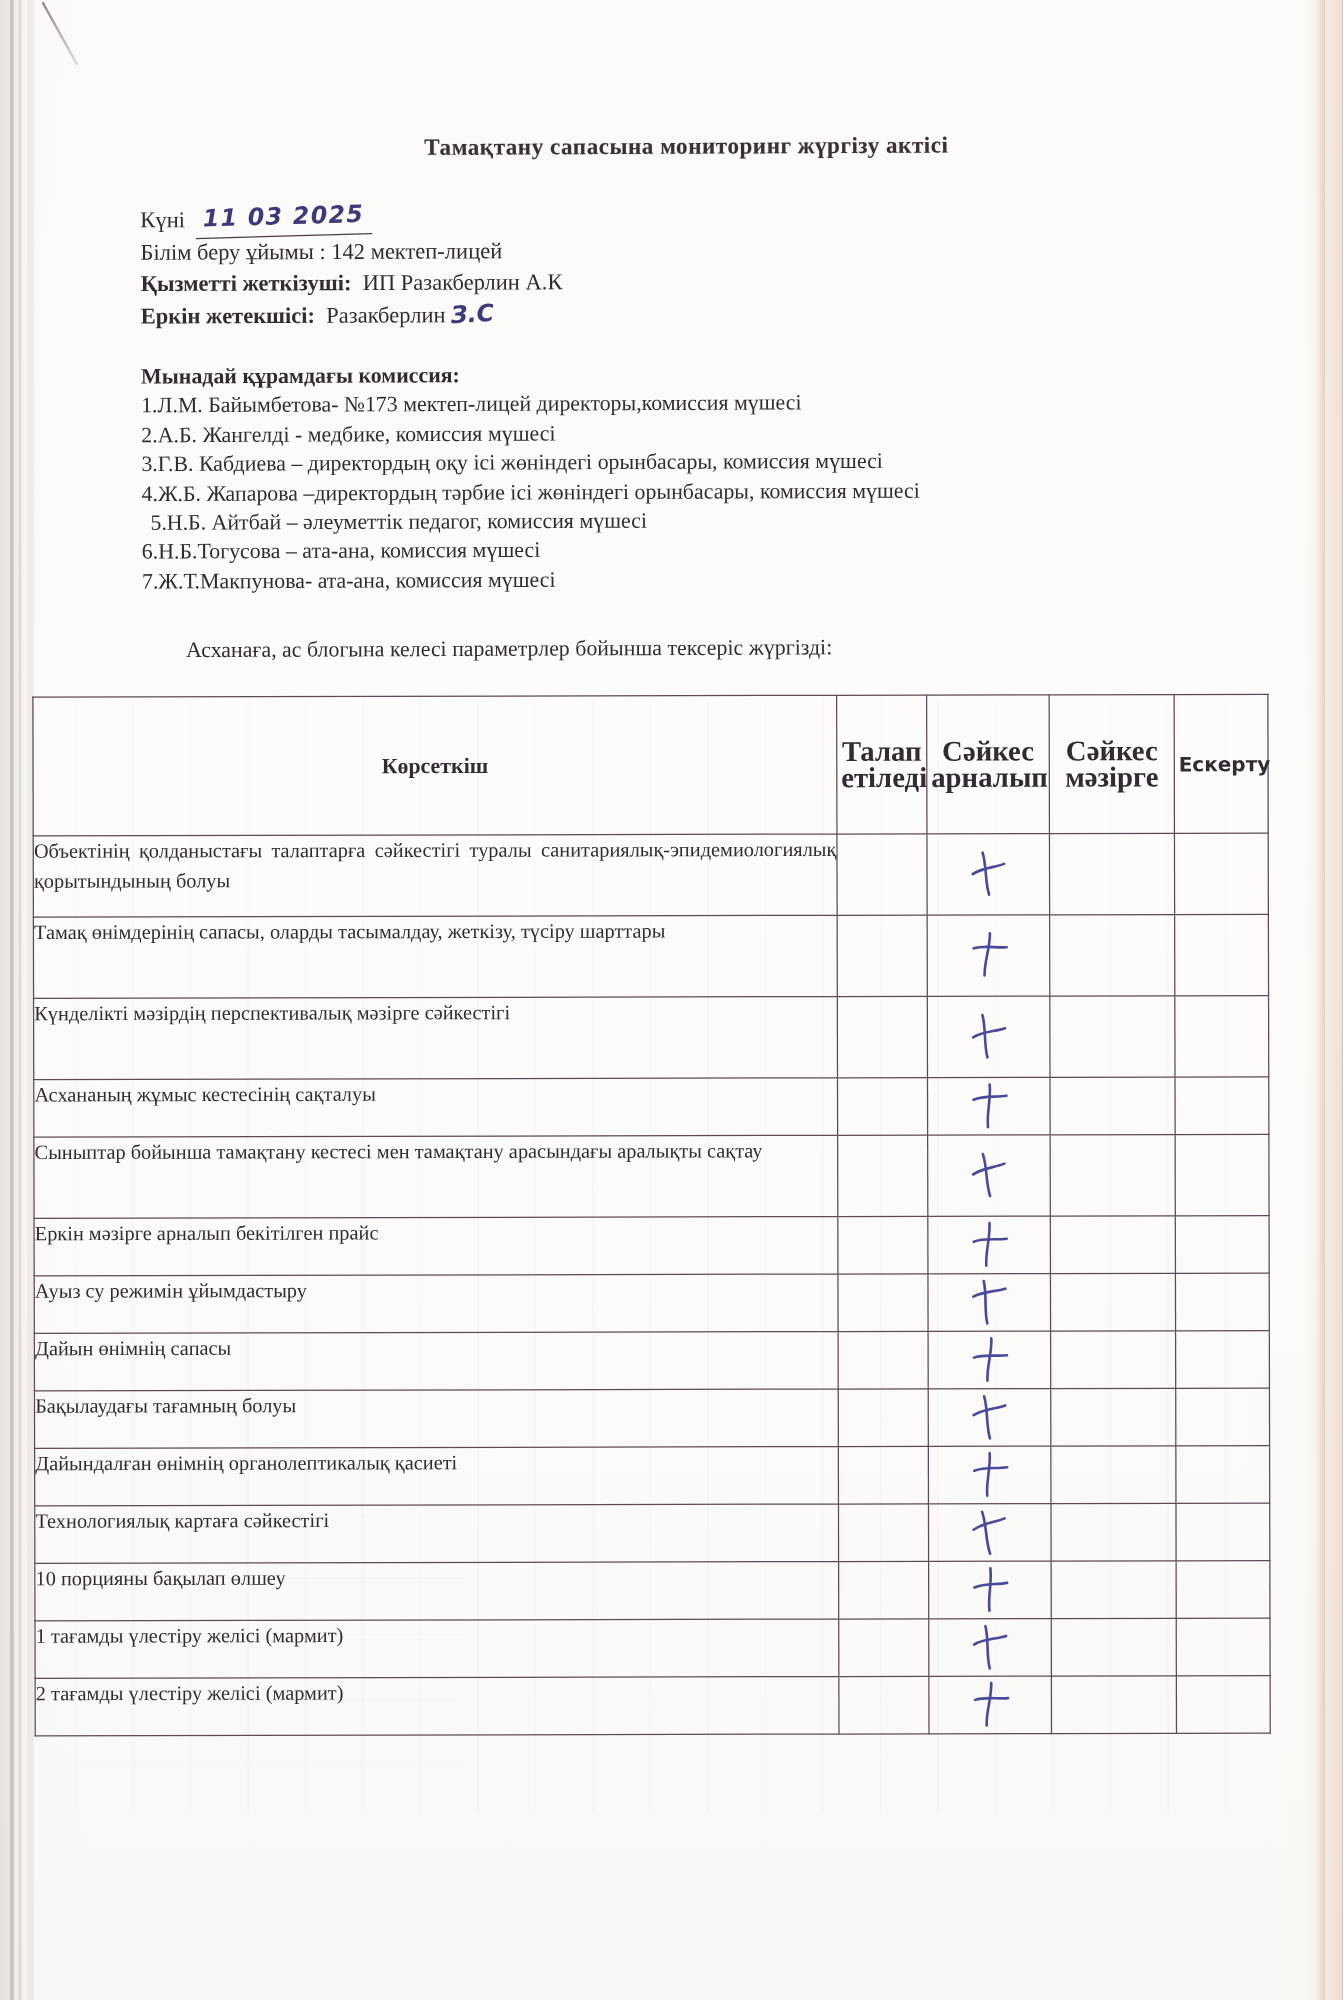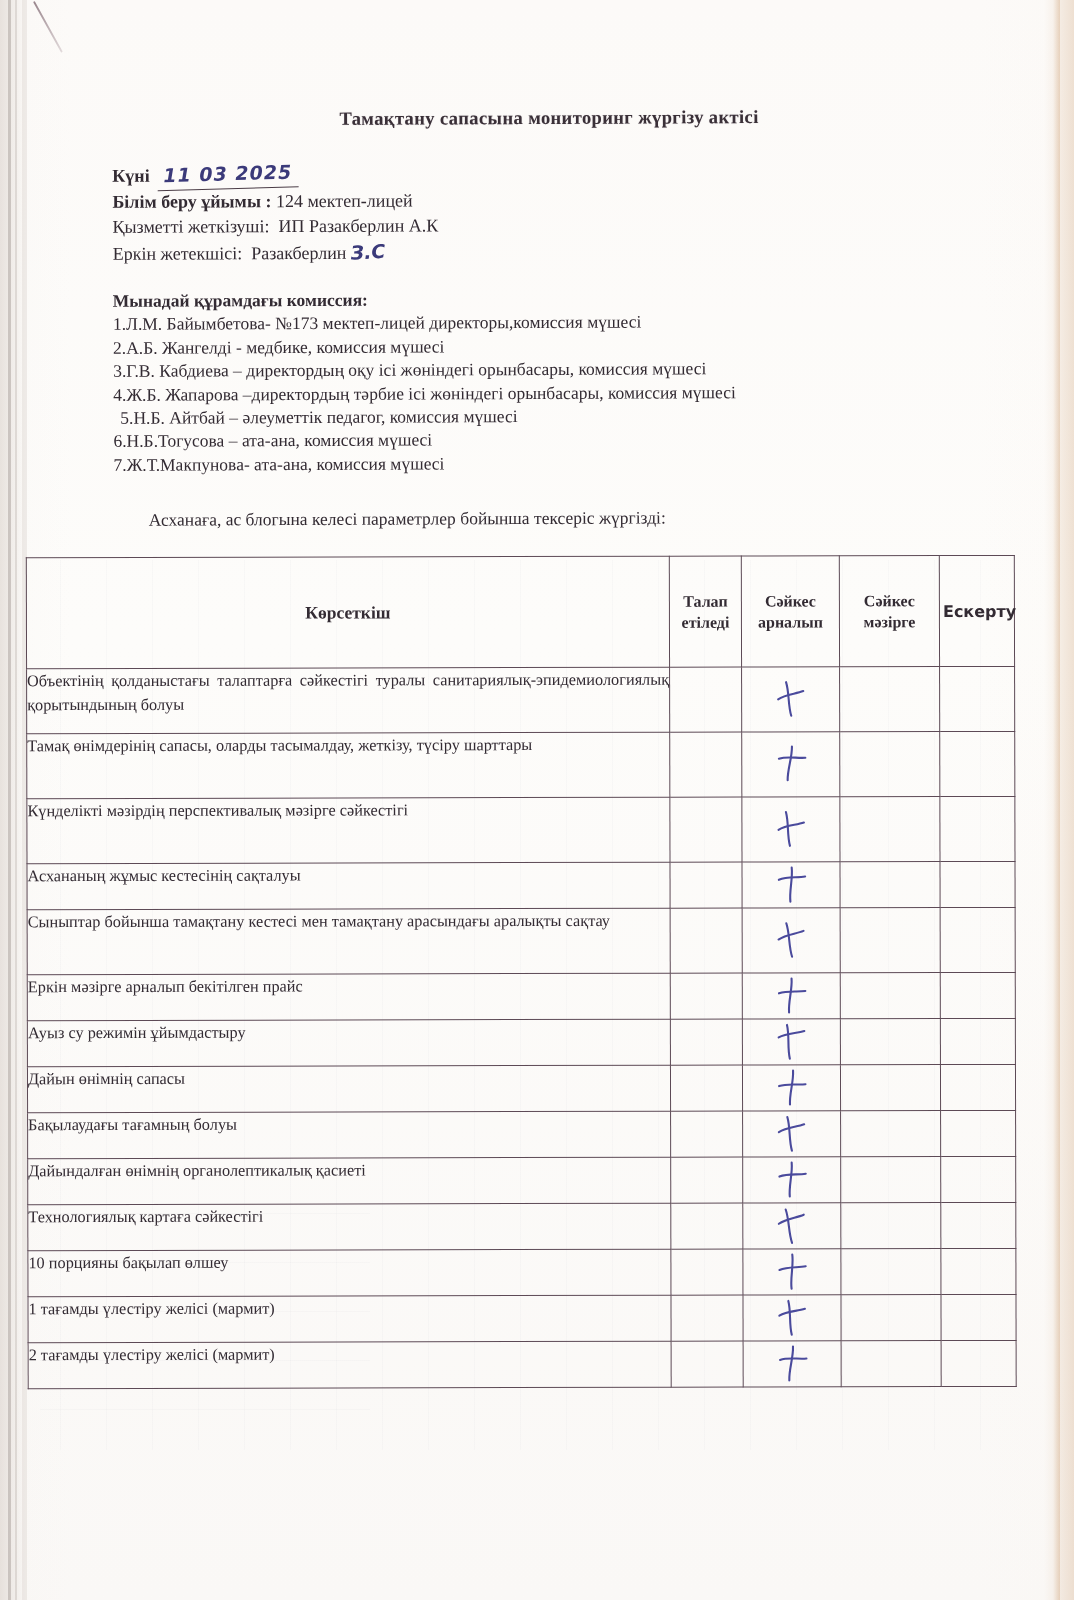--- a/index.html
+++ b/index.html
@@ -63,22 +63,22 @@
     color:#3a3038;
     text-shadow:0 0 1px rgba(90,70,85,.30);
     padding-left:30px;
   }
 
   .meta{
     position:absolute;left:115px;top:160px;width:840px;
     font-size:18px;line-height:25.5px;color:#332b33;
   }
   .meta .row{white-space:nowrap;}
-  .meta .lbl{font-weight:normal;margin-top:44px;}
-  .meta .lbl-thin{font-weight:bold;}
+  .meta .lbl{font-weight:bold;margin-top:44px;}
+  .meta .lbl-thin{font-weight:normal;}
   .date-row{display:flex;align-items:flex-end;gap:8px;}
   .date-value{
     display:inline-block;min-width:120px;
     border-bottom:1.6px solid #4a3c46;
     font-family:"DejaVu Sans", sans-serif;
     font-style:italic;font-weight:bold;
     font-size:19px;letter-spacing:1px;
     color:#3b3a7a;
     padding:0 6px 1px 6px;
     transform:rotate(-1.4deg);
@@ -112,21 +112,21 @@
     padding:0;
     vertical-align:top;
   }
   table.monitor thead th{
     text-align:center;vertical-align:middle;
     font-weight:bold;
     height:102px;
     padding:4px 3px;
   }
   th.c-ind{font-size:17.5px;}
-  th.c-req,th.c-yes,th.c-no{font-size:16px;line-height:21px;}
+  th.c-req,th.c-yes,th.c-no{font-size:23px;line-height:21px;}
   th.c-note{
     font-family:"DejaVu Sans", sans-serif;
     font-weight:normal;font-size:16px;line-height:19px;
     vertical-align:top;padding-top:8px;
   }
   col.w-ind{width:643px;}
   col.w-req{width:72px;}
   col.w-yes{width:98px;}
   col.w-no{width:100px;}
   col.w-note{width:75px;}
@@ -181,21 +181,21 @@
 
     <div class="doc-title">Тамақтану сапасына мониторинг жүргізу актісі</div>
 
     <div class="meta">
       <div class="row date-row">
         <span class="lbl-thin">Күні</span>
         <span class="date-value">11 03 2025</span>
       </div>
       <div class="row">
         <span class="lbl-thin">Білім беру ұйымы :</span>
-        <span>124 мектеп-лицей</span>
+        <span>142 мектеп-лицей</span>
       </div>
       <div class="row">
         <span class="lbl">Қызметті жеткізуші:</span>
         &nbsp;<span>ИП Разакберлин А.К</span>
       </div>
       <div class="row">
         <span class="lbl">Еркін жетекшісі:</span>
         &nbsp;<span>Разакберлин</span>
         <span class="sig-hand">З.С</span>
       </div>

